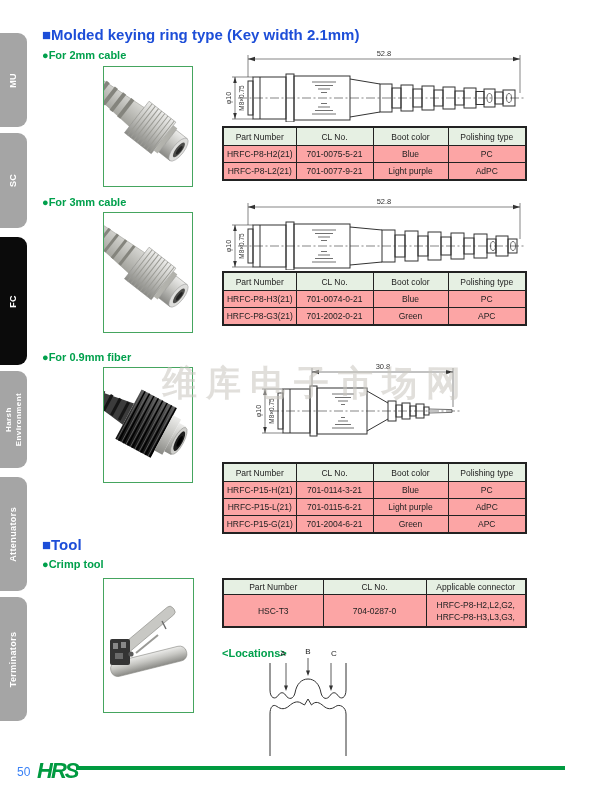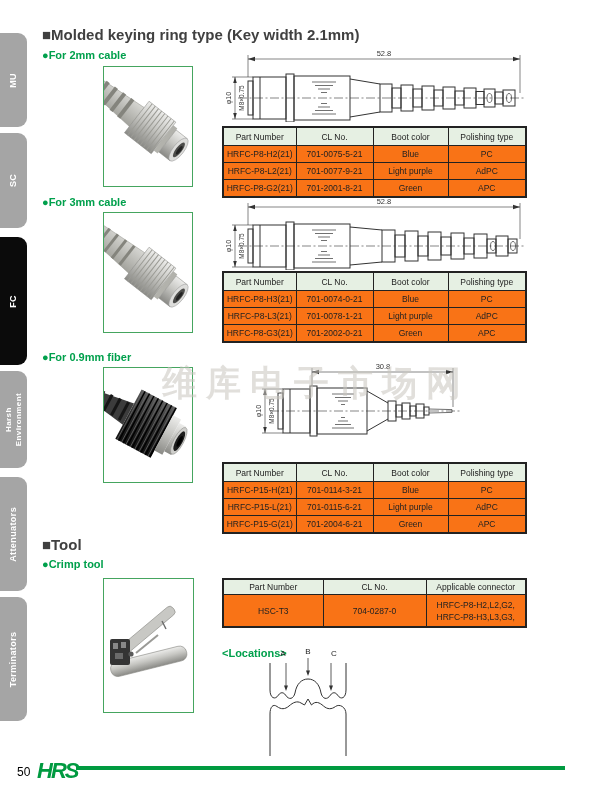--- a/index.html
+++ b/index.html
@@ -6,37 +6,37 @@
   .page{position:relative;width:609px;height:793px;background:#ffffff;overflow:hidden;
         font-family:"Liberation Sans",sans-serif;color:#222;}
   .abs{position:absolute;}
   
   .tab{position:absolute;left:0;width:27px;border-radius:0 9px 9px 0;background:#a5a5a5;
        display:flex;align-items:center;justify-content:center;}
   .tab.active{background:#0b0b0b;}
   .tab span{flex:none;display:inline-block;transform:rotate(-90deg);color:#fff;font-size:9px;
        font-weight:bold;letter-spacing:.4px;white-space:pre;text-align:center;line-height:1.2;}
   
-  .h-main{color:#404040;font-size:15px;font-weight:bold;white-space:nowrap;}
+  .h-main{color:#1d4ed8;font-size:15px;font-weight:bold;white-space:nowrap;}
   .h-sub{color:#00a04c;font-size:11px;font-weight:bold;white-space:nowrap;}
   
   .photo-box{position:absolute;border:1px solid #45a55f;background:#fff;}
   
   table.spec{border-collapse:collapse;border:2px solid #222;table-layout:fixed;
-             font-size:8.5px;background:#f97316;}
+             font-size:8.5px;background:#fca5a5;}
   .spec th,.spec td{border:1px solid #222;text-align:center;vertical-align:middle;
              padding:0;height:16px;font-weight:normal;overflow:hidden;white-space:nowrap;}
   .spec th{background:#e6f0e3;height:17px;}
   .pre{white-space:pre-line;line-height:12px;}
   
   .note{font-size:9px;line-height:11.5px;white-space:pre;}
   .note.indent{padding-left:13px;}
   
   .rule{position:absolute;background:#009a40;}
-  .pagenum{position:absolute;font-size:12px;color:#000000;}
+  .pagenum{position:absolute;font-size:12px;color:#3b82f6;}
   
   .wm{position:absolute;color:#c9c6bf;opacity:.55;font-size:35px;font-weight:bold;
       letter-spacing:9px;z-index:5;pointer-events:none;white-space:nowrap;}
   svg text{font-family:"Liberation Sans",sans-serif;}
 </style>
 </head>
 <body>
 
 <div class="page">
 
@@ -164,26 +164,20 @@
           <td>701-0075-5-21</td>
           <td>Blue</td>
           <td>PC</td>
         </tr>
     <tr>
           <td>HRFC-P8-L2(21)</td>
           <td>701-0077-9-21</td>
           <td>Light purple</td>
           <td>AdPC</td>
         </tr>
-    <tr>
-          <td>HRFC-P8-G2(21)</td>
-          <td>701-2001-8-21</td>
-          <td>Green</td>
-          <td>APC</td>
-        </tr>
   </tbody>
     </table>
 
   <div class="abs h-sub" style="left:42px;top:196px;">●For 3mm cable</div>
 
   <div class="photo-box" style="left:103px;top:212px;width:88px;height:119px;">
     <svg width="86" height="117" viewBox="0 0 86 117">
       <g transform="rotate(38 43 58)">
         <polygon points="-22,49 30,45 30,71 -22,67" fill="url(#gB)" stroke="#97978f" stroke-width="0.5"></polygon>
         <rect x="-14" y="47.5" width="3" height="21" fill="#84847d"></rect>
@@ -255,26 +249,20 @@
       <th>Boot color</th>
       <th>Polishing type</th>
     </tr>
     <tr>
           <td>HRFC-P8-H3(21)</td>
           <td>701-0074-0-21</td>
           <td>Blue</td>
           <td>PC</td>
         </tr>
     <tr>
-          <td>HRFC-P8-L3(21)</td>
-          <td>701-0078-1-21</td>
-          <td>Light purple</td>
-          <td>AdPC</td>
-        </tr>
-    <tr>
           <td>HRFC-P8-G3(21)</td>
           <td>701-2002-0-21</td>
           <td>Green</td>
           <td>APC</td>
         </tr>
   </tbody>
     </table>
 
   <div class="abs h-sub" style="left:42px;top:351px;">●For 0.9mm fiber</div>
 

